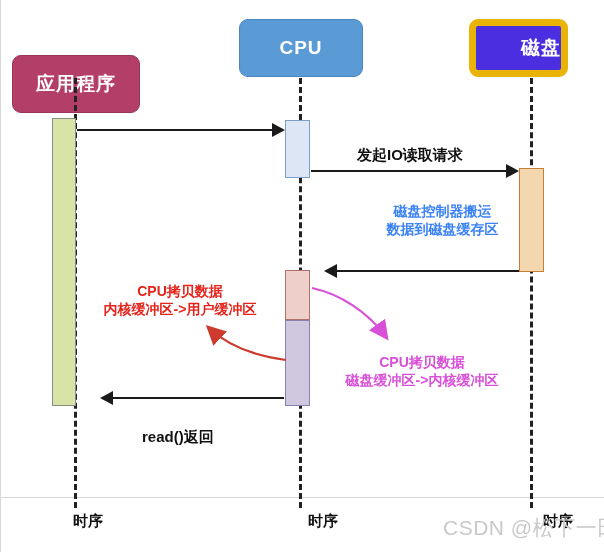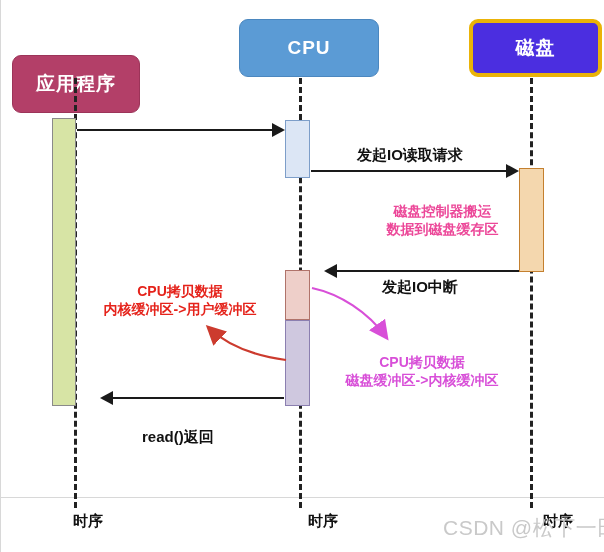--- a/index.html
+++ b/index.html
@@ -34,22 +34,22 @@
     display: flex;
     align-items: center;
     justify-content: center;
     color: #ffffff;
     font-weight: bold;
     font-size: 19px;
     letter-spacing: 1px;
     box-sizing: border-box;
   }
   .actor-app  { left: 12px;  top: 19px; width: 128px; height: 58px; background: #b33f68; border: 1px solid #9c3459; margin-top: 36px; }
-  .actor-cpu  { left: 239px; top: 19px; width: 140px; height: 58px; background: #5b9bd5; border: 1px solid #4b87bf; }
-  .actor-disk { left: 469px; top: 19px; width: 133px; height: 58px; background: #4b2ee0; border: 4px solid #eab308; }
+  .actor-cpu  { left: 239px; top: 19px; width: 124px; height: 58px; background: #5b9bd5; border: 1px solid #4b87bf; }
+  .actor-disk { left: 469px; top: 19px; width: 99px; height: 58px; background: #4b2ee0; border: 7px solid #eab308; justify-content: flex-end; }
 
   
   .lifeline {
     position: absolute;
     width: 0px;
     border-left: 3px dashed #222222;
   }
 
   
   .bar {
@@ -78,21 +78,21 @@
   .arrow-head-l { border-right: 13px solid #1a1a1a; }
 
   
   .lbl {
     position: absolute;
     font-weight: bold;
     white-space: nowrap;
     line-height: 1.25;
   }
   .lbl-black { color: #111111; font-size: 15px; }
-  .lbl-orange { color: #ec4899; font-size: 14px; text-align: center; }
+  .lbl-orange { color: #3b82f6; font-size: 14px; text-align: center; }
   .lbl-red { color: #e5231b; font-size: 14px; text-align: center; }
   .lbl-magenta { color: #d84fd8; font-size: 14px; text-align: center; }
   .lbl-axis { color: #111111; font-size: 15px; font-weight: bold; padding-left: 24px; }
 
   .curve { position: absolute; left: 0; top: 0; width: 604px; height: 552px; pointer-events: none; }
 
   .watermark {
     position: absolute;
     left: 443px; top: 514px;
     font-size: 21px;
@@ -136,21 +136,20 @@
   <div class="arrow-head-r" style="left:506px; top:164px;"></div>
   <div class="lbl lbl-black" style="left:357px; top:146px;">发起IO读取请求</div>
 
   <div class="lbl lbl-orange" style="left:360px; top:203px; width:165px;">
     <div>磁盘控制器搬运</div>
     <div>数据到磁盘缓存区</div>
   </div>
 
   <div class="arrow-line" style="left:337px; top:270px; width:182px;"></div>
   <div class="arrow-head-l" style="left:324px; top:264px;"></div>
-  <div class="lbl lbl-black" style="left:382px; top:278px;">发起IO中断</div>
 
   <div class="lbl lbl-red" style="left:74px; top:283px; width:212px;">
     <div>CPU拷贝数据</div>
     <div>内核缓冲区-&gt;用户缓冲区</div>
   </div>
 
   <div class="lbl lbl-magenta" style="left:322px; top:354px; width:200px;">
     <div>CPU拷贝数据</div>
     <div>磁盘缓冲区-&gt;内核缓冲区</div>
   </div>

